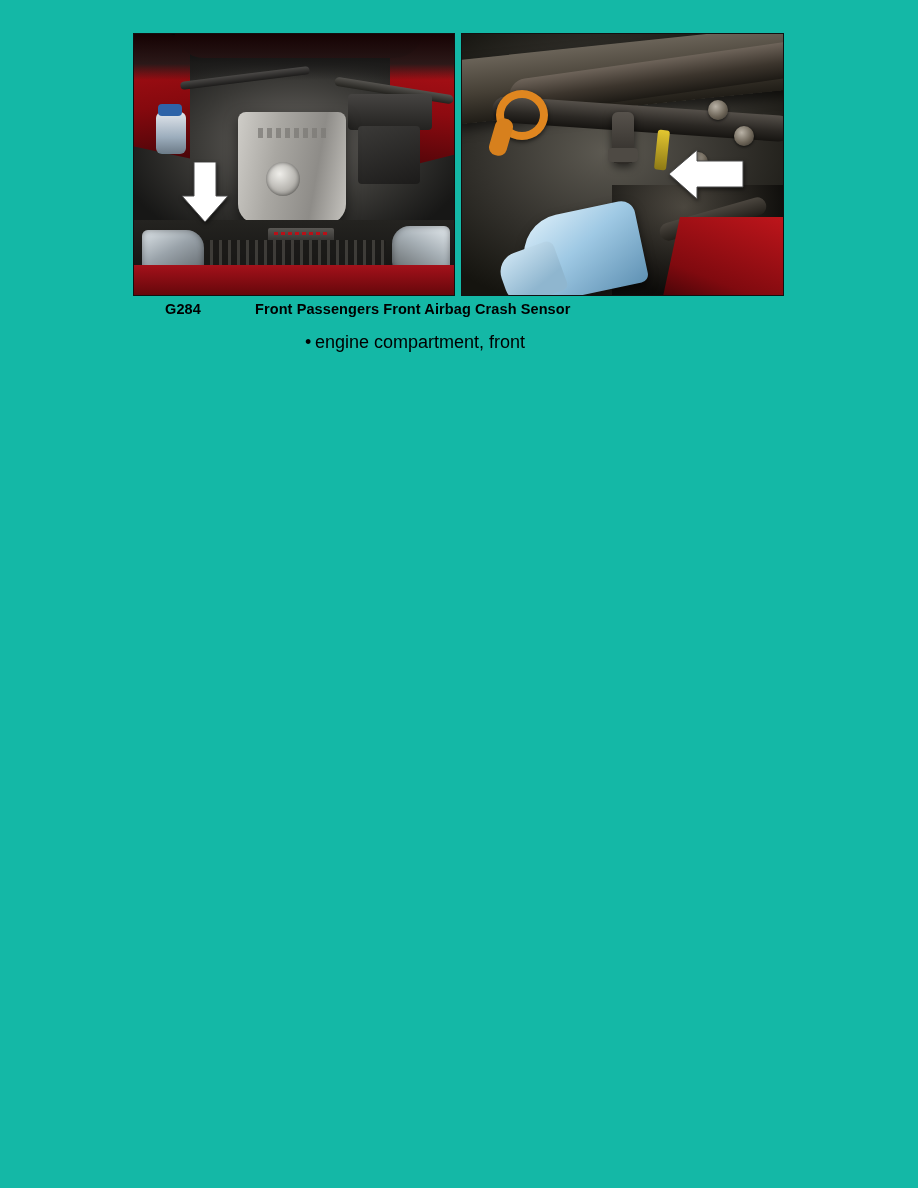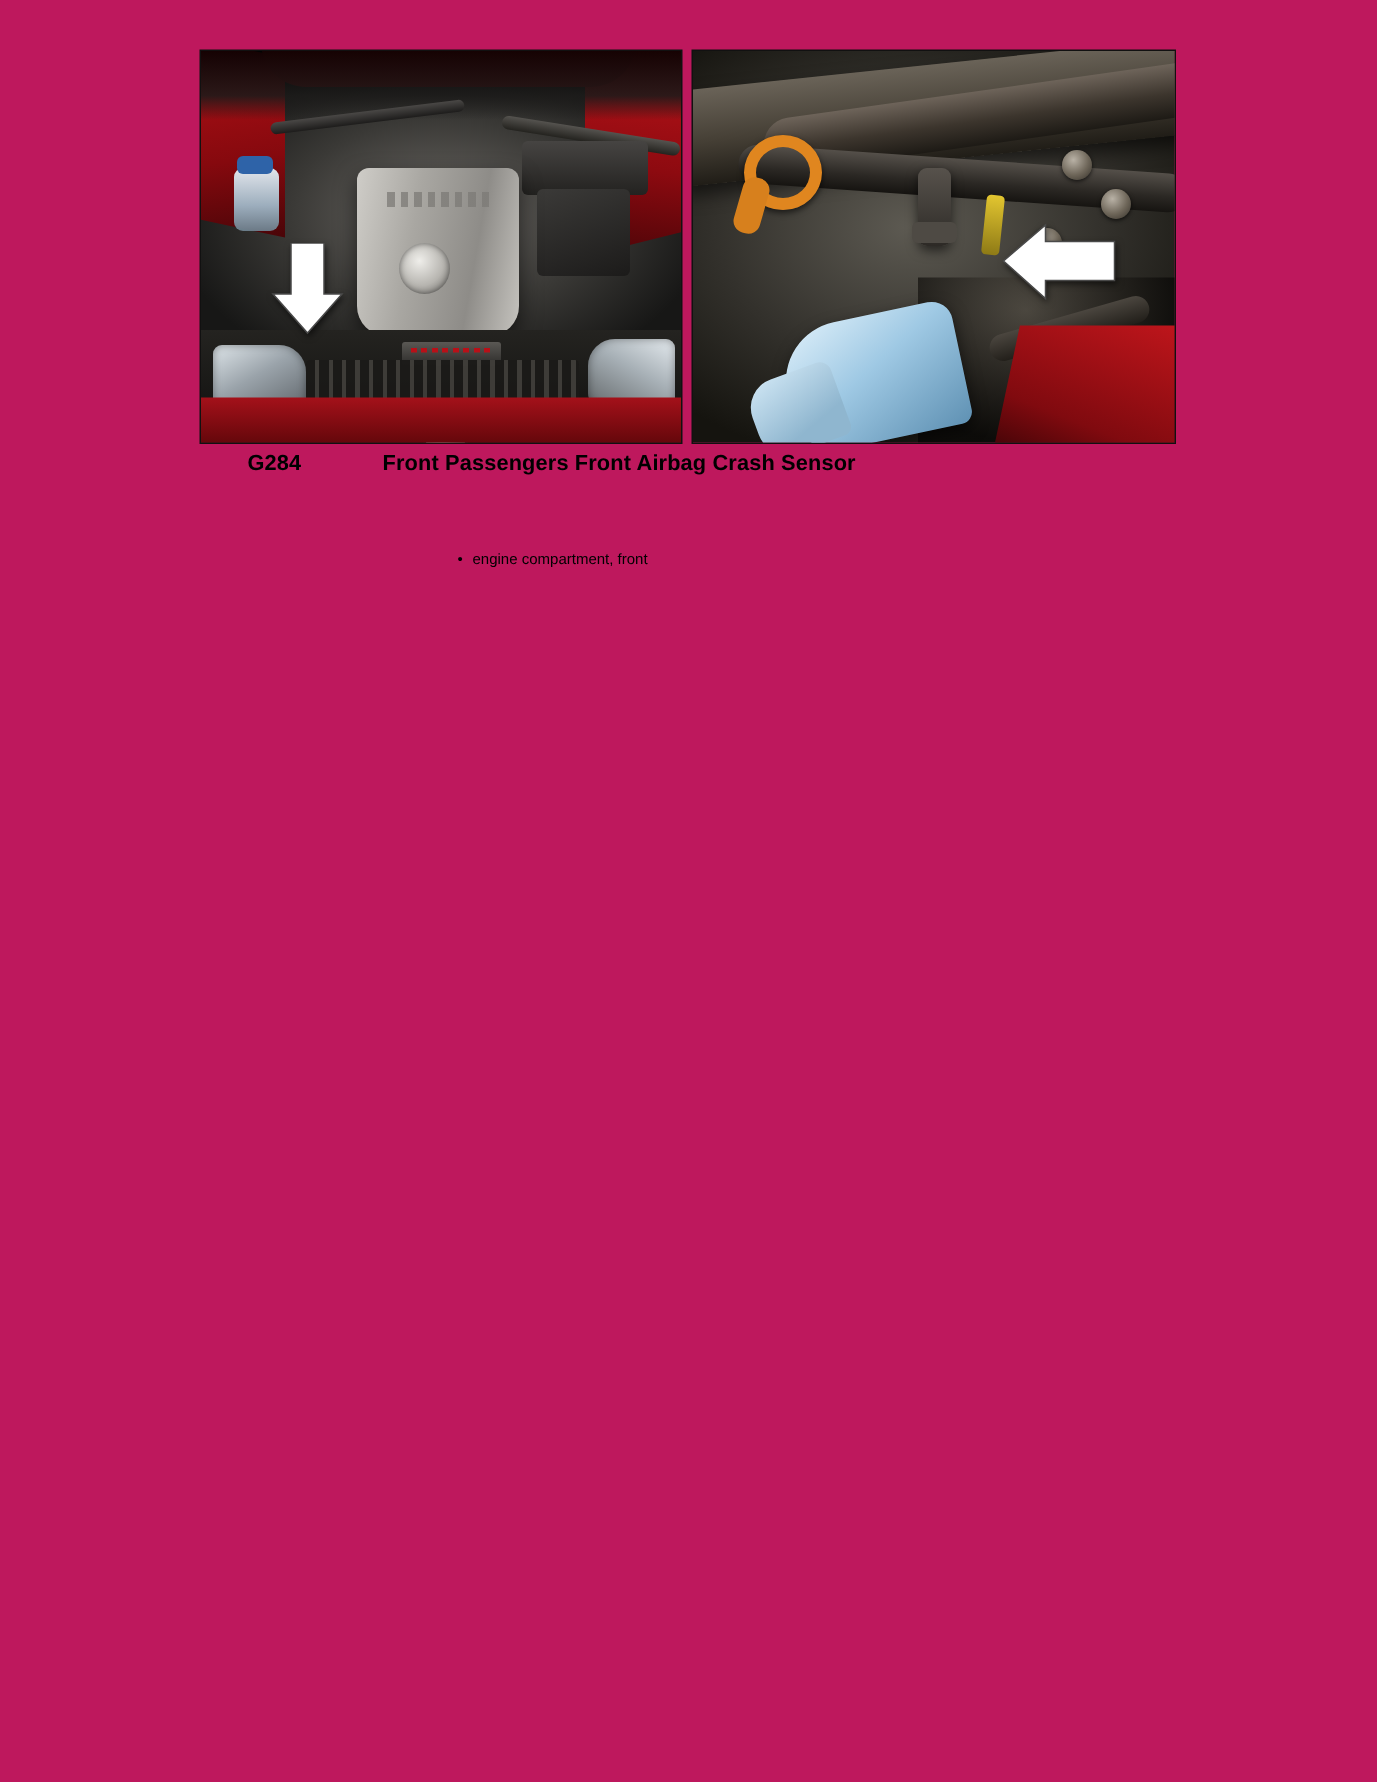--- a/index.html
+++ b/index.html
@@ -13,21 +13,21 @@
     font-family: "Liberation Sans", sans-serif;
     color: #000000;
     position: relative;
     overflow: hidden;
   }
 
   .page {
     position: relative;
     width: 918px;
     height: 1188px;
-    background: #be185d;
+    background: #14b8a6;
   }
 
   
   .figure-row {
     position: absolute;
     left: 133px;
     top: 33px;
     width: 651px;
     height: 263px;
     display: flex;
@@ -282,22 +282,22 @@
     width: 90px;
   }
   .caption-title {
     display: inline-block;
   }
 
   
   .bullets {
     position: absolute;
     left: 305px;
-    top: 364px;
-    font-size: 10px;
+    top: 332px;
+    font-size: 18px;
     line-height: 20px;
   }
   .bullet-line {
     white-space: nowrap;
   }
   .bullet-dot {
     display: inline-block;
     width: 10px;
   }
 </style>

